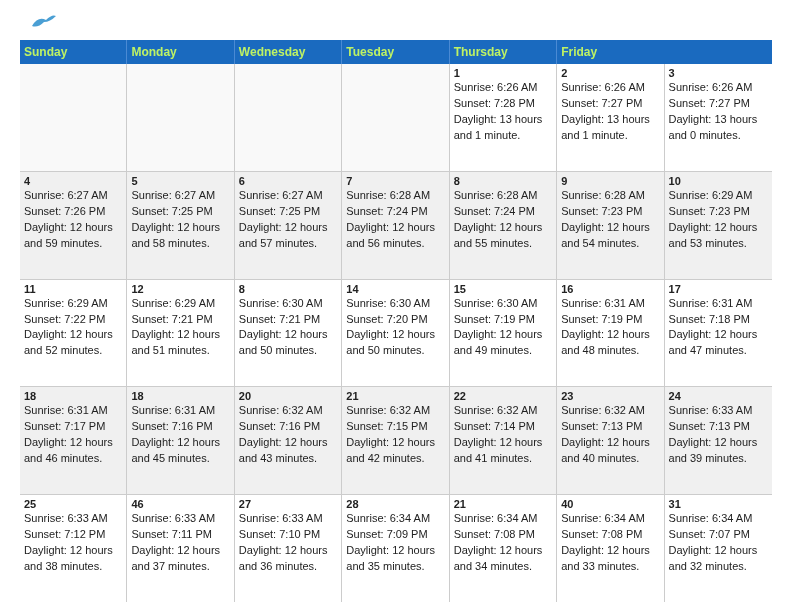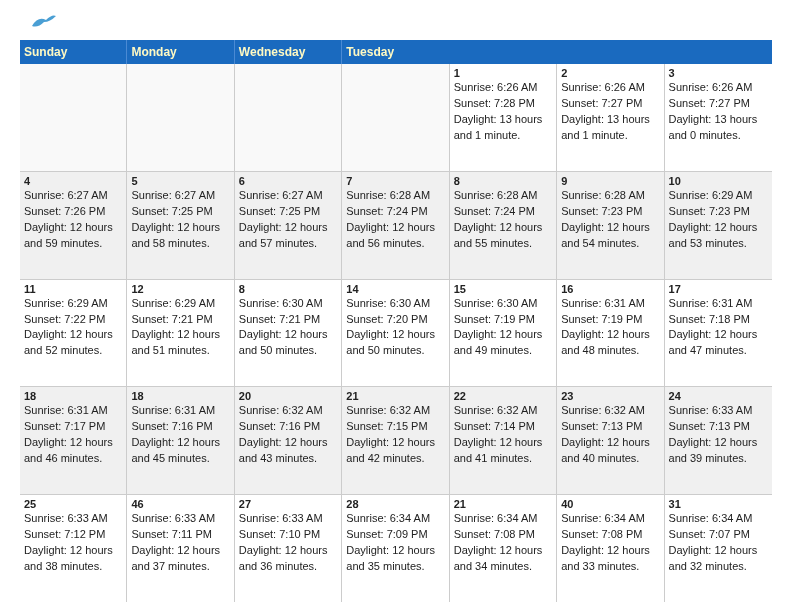--- a/index.html
+++ b/index.html
@@ -54,21 +54,21 @@
       flex: 1;
       display: flex;
       flex-direction: column;
     }
     .cal-header {
       display: grid;
       grid-template-columns: repeat(7, 1fr);
       background: #1a6abf;
     }
     .cal-header-cell {
-      color: #fef9c3;
+      color: #bef264;
       font-weight: bold;
       font-size: 12px;
       padding: 5px 4px;
       text-align: left;
       border-right: 1px solid #4a8ad4;
     }
     .cal-header-cell:last-child { border-right: none; }
     .cal-body {
       flex: 1;
       display: flex;
@@ -124,20 +124,22 @@
       <div class="subtitle"></div>
     </div>
   </div>
 
   <div class="calendar">
     <div class="cal-header" id="cal-header-row">
         <div class="cal-header-cell">Sunday</div>
         <div class="cal-header-cell">Monday</div>
         <div class="cal-header-cell">Wednesday</div>
         <div class="cal-header-cell">Tuesday</div>
+        <div class="cal-header-cell">Thursday</div>
+        <div class="cal-header-cell">Friday</div>
       </div>
     <div class="cal-body" id="cal-body">
         <div class="cal-row">
           <div class="cal-cell empty"></div>
           <div class="cal-cell empty"></div>
           <div class="cal-cell empty"></div>
           <div class="cal-cell empty"></div>
           <div class="cal-cell">
             <div class="day-num">1</div>
             <div class="day-info">Sunrise: 6:26 AM<br>Sunset: 7:28 PM<br>Daylight: 13 hours<br>and 1 minute.</div>

